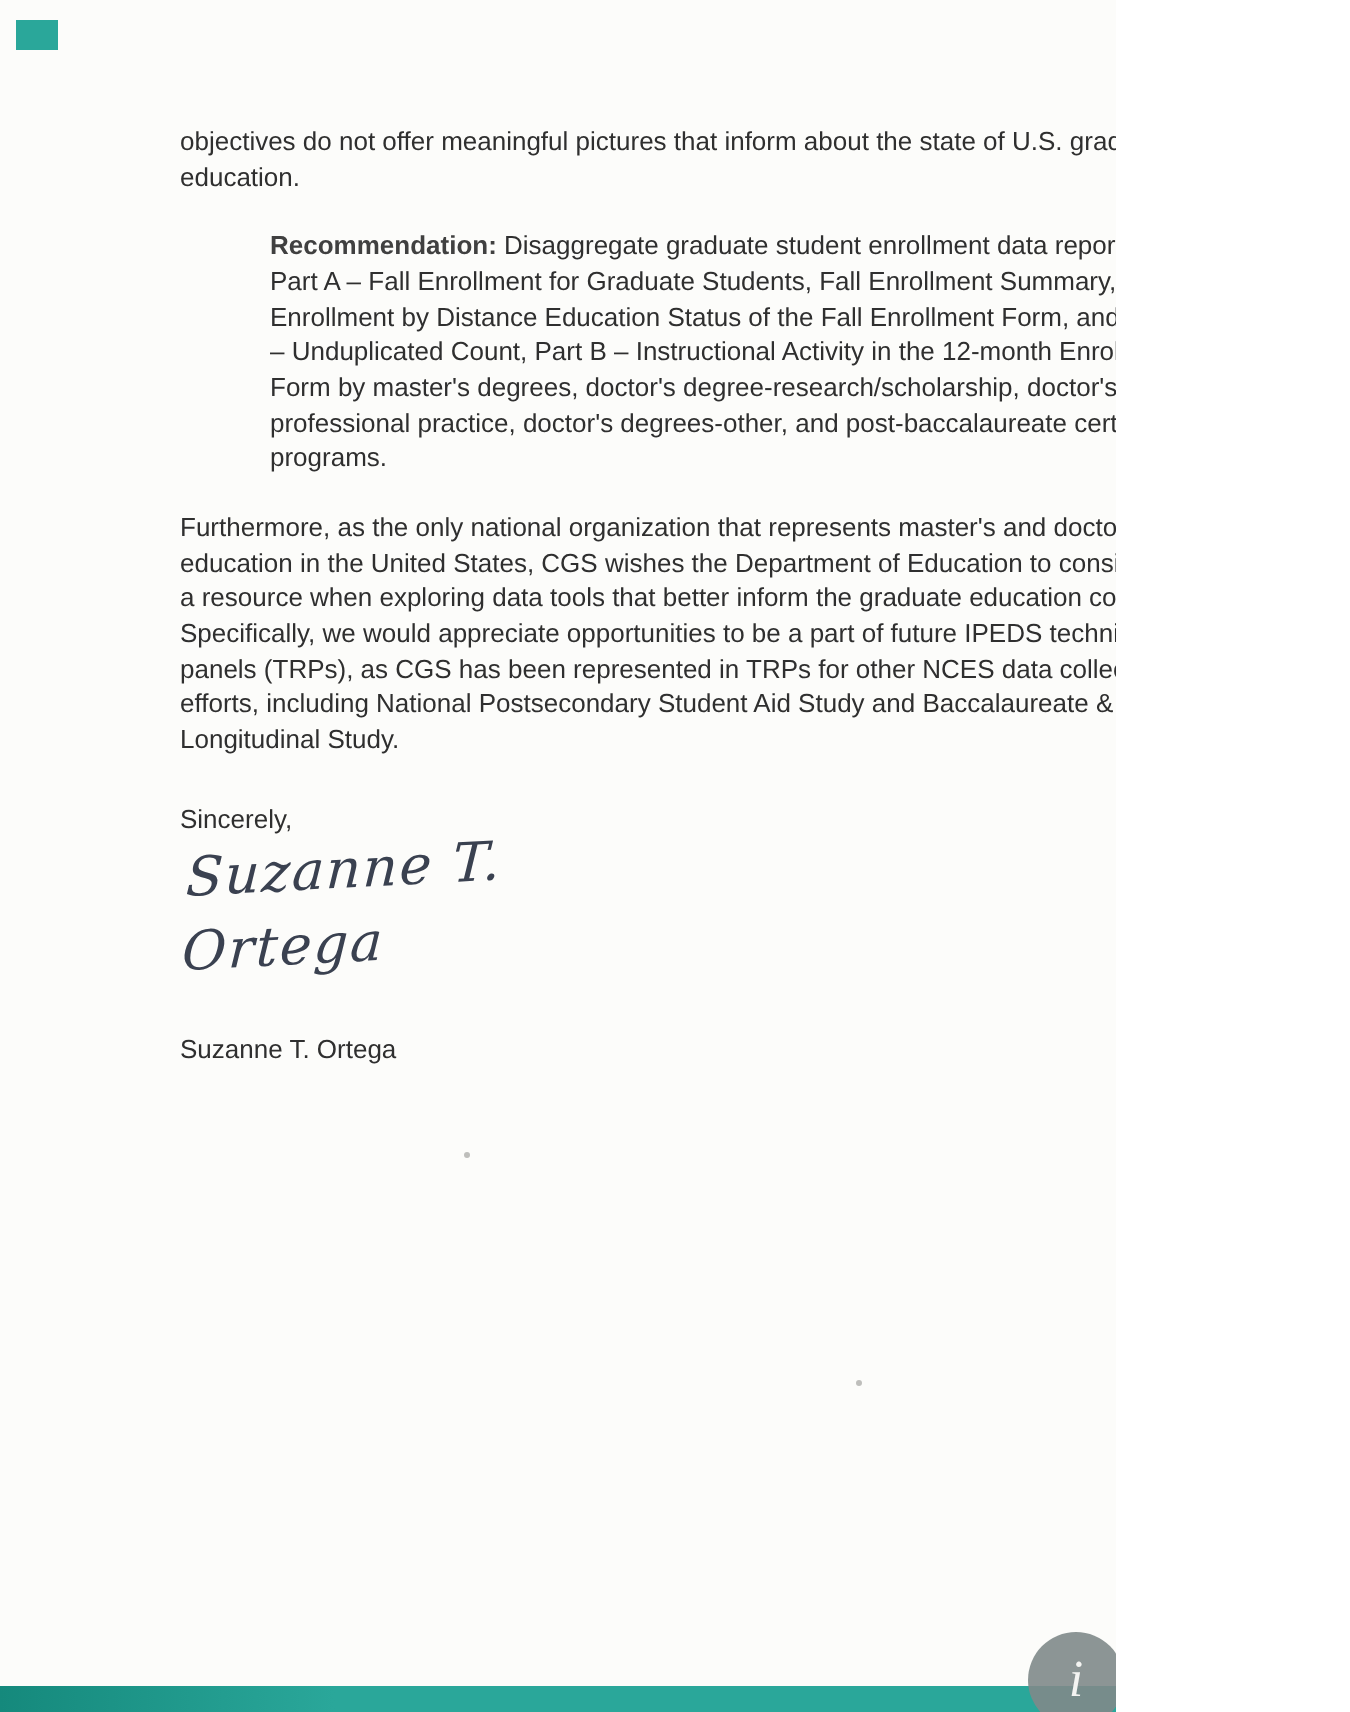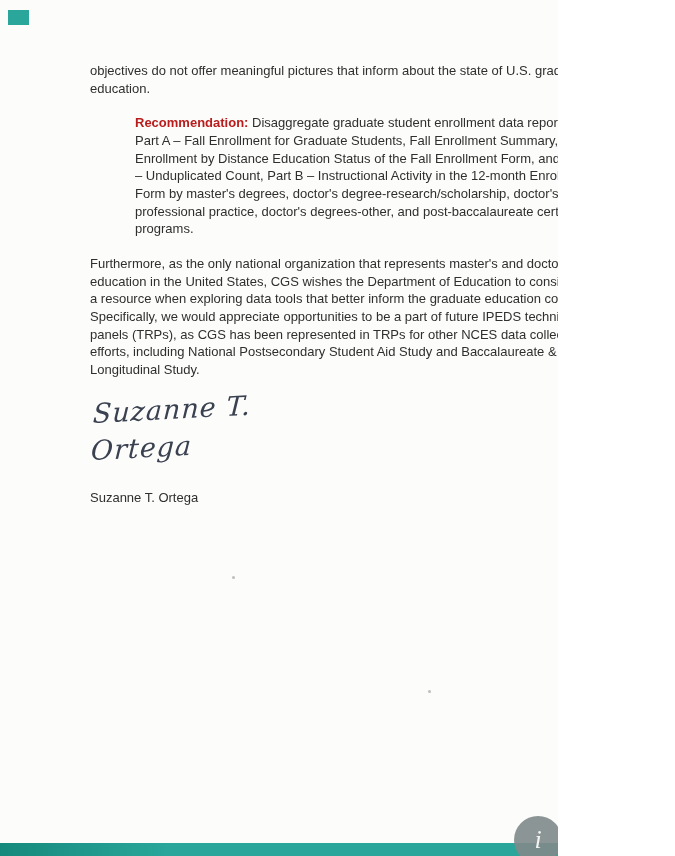--- a/index.html
+++ b/index.html
@@ -22,21 +22,21 @@
     top: 62px;
     width: 528px;
     font-size: 13px;
     line-height: 1.36;
   }
   .para { margin: 0 0 17px 0; }
   .indented {
     margin-left: 45px;
     width: 480px;
   }
-  .indented strong { font-weight: bold; color: #b91c1c; }
+  .indented strong { font-weight: bold; color: #404040; }
   .closing { margin: 22px 0 4px 0; }
   .signature {
     font-family: "DejaVu Serif", "Liberation Serif", serif;
     font-style: italic;
     font-size: 27px;
     color: #3a4150;
     transform: rotate(-3deg) skewX(-6deg);
     transform-origin: left center;
     letter-spacing: 1px;
     margin: 4px 0 0 2px;
@@ -93,20 +93,21 @@
 
   <div class="corner-mark"></div>
 
   <main class="letter">
     <p class="para">objectives do not offer meaningful pictures that inform about the state of U.S. graduate education.</p>
 
     <p class="para indented"><strong>Recommendation:</strong><span> Disaggregate graduate student enrollment data reported in Part A – Fall Enrollment for Graduate Students, Fall Enrollment Summary, Fall Enrollment by Distance Education Status of the Fall Enrollment Form, and in Part A – Unduplicated Count, Part B – Instructional Activity in the 12-month Enrollment Form by master's degrees, doctor's degree-research/scholarship, doctor's degrees-professional practice, doctor's degrees-other, and post-baccalaureate certificate programs.</span></p>
 
     <p class="para">Furthermore, as the only national organization that represents master's and doctoral education in the United States, CGS wishes the Department of Education to consider us as a resource when exploring data tools that better inform the graduate education community. Specifically, we would appreciate opportunities to be a part of future IPEDS technical review panels (TRPs), as CGS has been represented in TRPs for other NCES data collection efforts, including National Postsecondary Student Aid Study and Baccalaureate &amp; Beyond Longitudinal Study.</p>
 
+    <p class="closing">Sincerely,</p>
 
     <div class="signature">Suzanne T. Ortega</div>
 
     <p class="name">Suzanne T. Ortega</p>
 
   </main>
 
   <div class="artifact comma" style="left:618px; top:126px;"></div>
   <div class="artifact comma" style="left:620px; top:232px;"></div>
   <div class="artifact dot" style="left:596px; top:348px;"></div>

